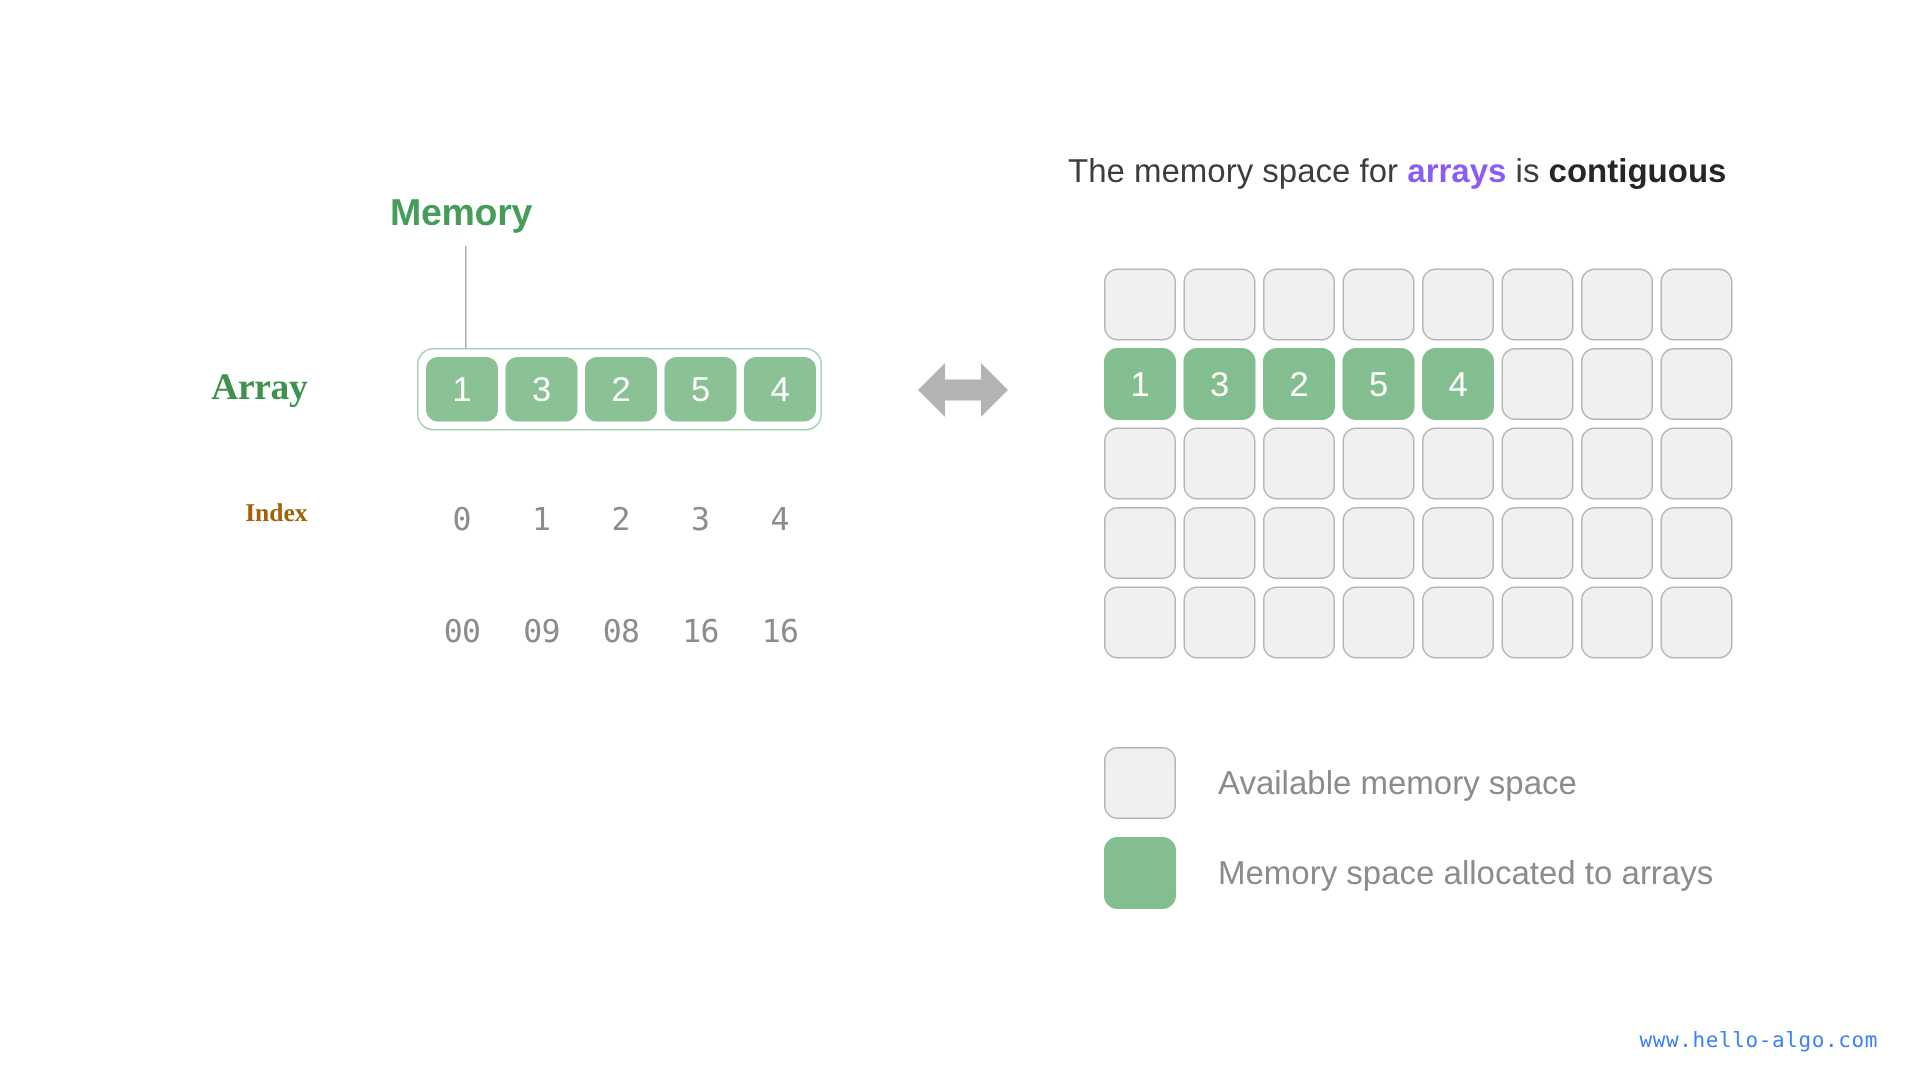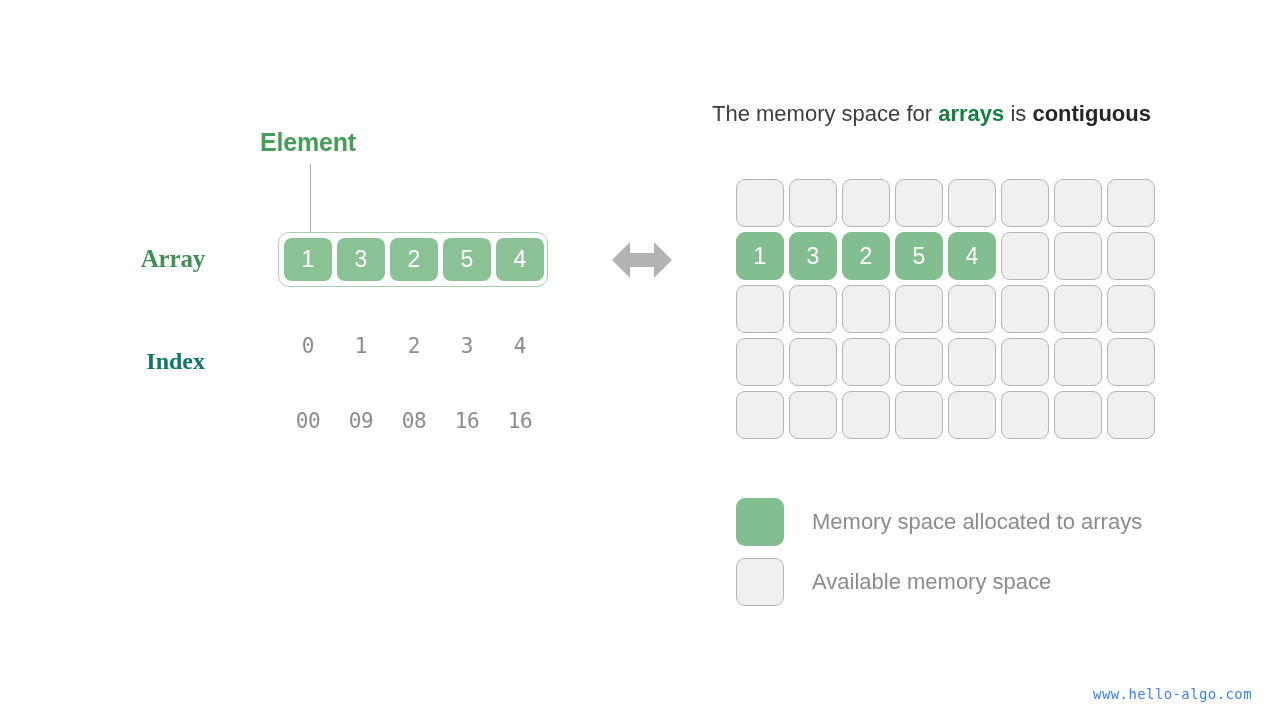--- a/index.html
+++ b/index.html
@@ -54,23 +54,23 @@
     left: 0;
     width: 205px;
     top: 245px;
     font-size: 25px;
     color: #3f9150;
     letter-spacing: -0.2px;
   }
   .row-label.index-label {
     left: 0;
     width: 205px;
-    top: 348px;
-    font-size: 24px;
-    color: #0f766e;
+    top: 332px;
+    font-size: 17px;
+    color: #a16207;
   }
   .row-label.memory-label {
     left: 0;
     width: 205px;
     top: 408px;
     font-size: 22px;
     color: #808080;
   }
 
   .array-outline {
@@ -136,21 +136,21 @@
 
   .mem-title {
     position: absolute;
     left: 712px;
     top: 101px;
     font-size: 22px;
     color: #3d3d3d;
     white-space: nowrap;
   }
   .mem-title .kw-green {
-    color: #15803d;
+    color: #8b5cf6;
     font-weight: bold;
   }
   .mem-title .kw-dark {
     color: #262626;
     font-weight: bold;
   }
 
   .mem-grid {
     position: absolute;
     left: 736px;
@@ -223,21 +223,21 @@
     color: #3b82f6;
     letter-spacing: 0.4px;
     white-space: nowrap;
   }
 </style>
 </head>
 <body>
 
 <div class="stage">
 
-  <div class="element-label">Element</div>
+  <div class="element-label">Memory</div>
 
   <div class="element-connector"></div>
 
   <div class="row-label array-label">Array</div>
 
   <div class="array-outline"></div>
 
   <div class="array-cells">
     <div class="array-cell">1</div>
     <div class="array-cell">3</div>
@@ -316,24 +316,24 @@
     <div class="mem-cell free"></div>
     <div class="mem-cell free"></div>
     <div class="mem-cell free"></div>
     <div class="mem-cell free"></div>
     <div class="mem-cell free"></div>
     <div class="mem-cell free"></div>
   </div>
 
   <div class="legend">
     <div class="legend-row">
+      <div class="legend-swatch free"></div>
+      <div class="legend-text">Available memory space</div>
+    </div>
+    <div class="legend-row">
       <div class="legend-swatch used"></div>
       <div class="legend-text">Memory space allocated to arrays</div>
     </div>
-    <div class="legend-row">
-      <div class="legend-swatch free"></div>
-      <div class="legend-text">Available memory space</div>
-    </div>
   </div>
 
   <div class="footer-watermark">www.hello-algo.com</div>
 
 </div>
 
 </body></html>

